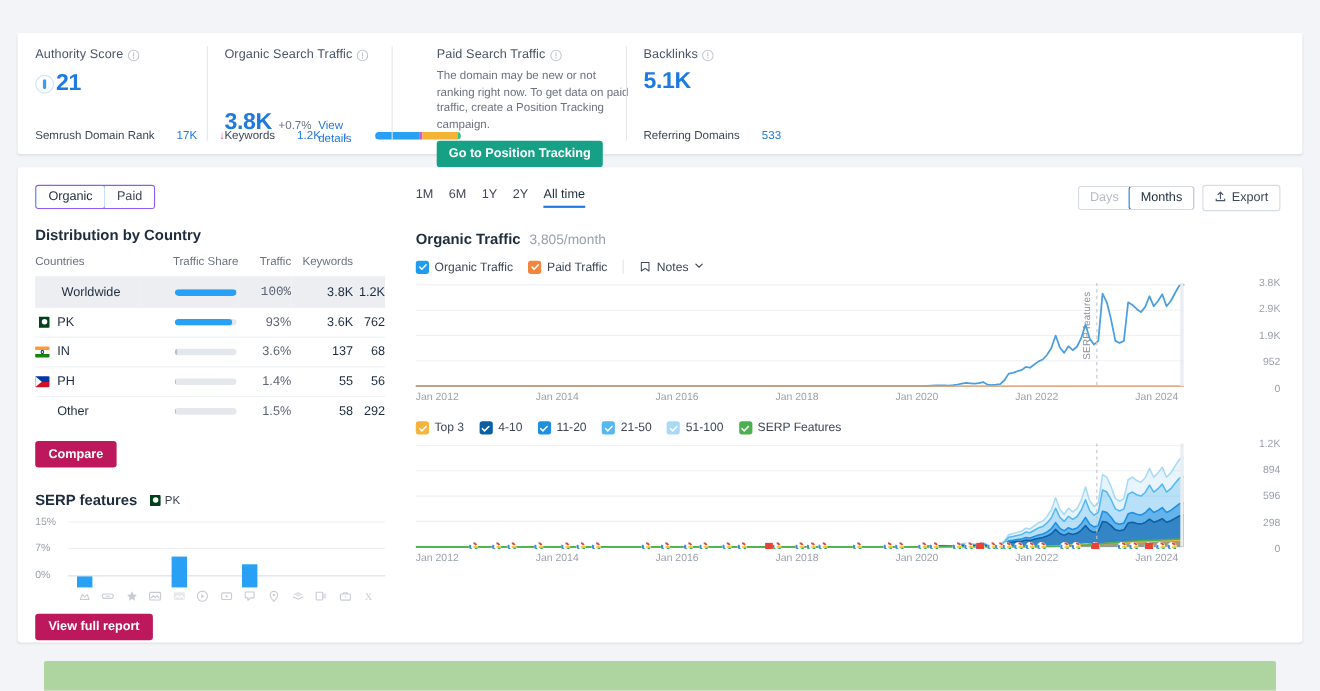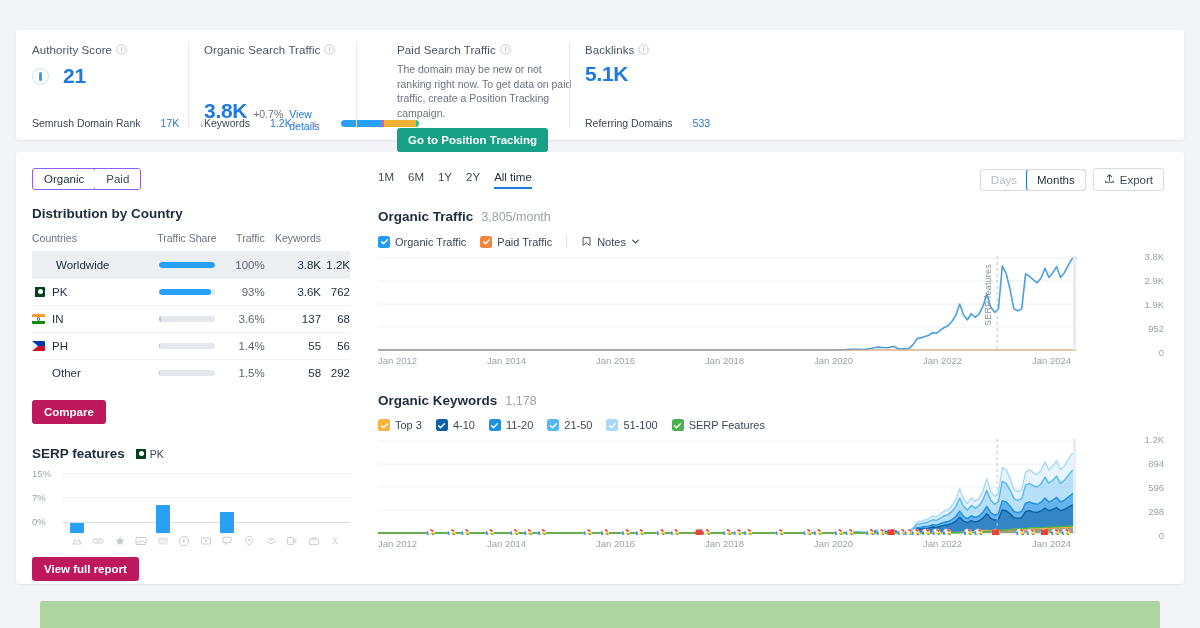--- a/index.html
+++ b/index.html
@@ -22,25 +22,25 @@
     content: ""; position: absolute; left: 0; top: 12px; bottom: 12px;
     width: 1px; background: #e5e7eb;
   }
   .c1 { width: 172px; }
   .c2 { width: 168px; }
   .c3 { width: 213px; padding-left: 41px; }
   .c4 { width: 300px; }
 
   .cell-title {
     font-size: 11.5px; color: #4a5568; font-weight: 400;
-    display: flex; align-items: flex-start; gap: 4px; letter-spacing: .1px;
+    display: flex; align-items: flex-end; gap: 4px; letter-spacing: .1px;
   }
   .info-ico { display: inline-block; width: 11px; height: 11px; opacity: .62; }
   .big-num { font-size: 21px; font-weight: 700; color: #1f7ae0; letter-spacing: -.3px; }
-  .as-row { display: flex; align-items: center; gap: 14px; margin-top: 8px; }
+  .as-row { display: flex; align-items: center; gap: 2px; margin-top: 8px; }
   .gauge {
     width: 17px; height: 17px; border-radius: 50%;
     border: 1.5px solid #cfe2f6; display: flex; align-items: center; justify-content: center;
   }
   .gauge i { display: block; width: 3px; height: 9px; background: #3b9cf0; border-radius: 2px; }
   .ost-row { display: flex; align-items: baseline; gap: 6px; margin-top: 6px; }
   .delta-up { font-size: 10.5px; color: #6b7280; }
   .view-details { font-size: 10.5px; color: #1f7ae0; cursor: pointer; margin-top: 46px; }
   .paid-desc { font-size: 10.5px; color: #6b7280; line-height: 14.5px; margin-top: 6px; width: 180px; }
   .green-btn {
@@ -276,21 +276,21 @@
                   <span>Worldwide</span>
                 </div>
               </td>
               <td style="width: 90px;">
                 <div class="share-wrap">
                   <div class="share-bg">
                     <div class="share-fg" style="width: 100%;"></div>
                   </div>
                 </div>
               </td>
-              <td style="color: rgb(92, 101, 115); width: 48px;">100%</td>
+              <td style="color: rgb(92, 101, 115); width: 48px; font-family: Liberation Mono, monospace;">100%</td>
               <td>3.8K</td>
               <td>1.2K</td>
             </tr>
             <tr>
               <td>
                 <div class="cname">
                   <span class="flag" style="background: linear-gradient(90deg, rgb(255, 255, 255) 0px, rgb(255, 255, 255) 24%, rgb(1, 65, 28) 24%, rgb(1, 65, 28) 100%);">
                     <span style="position: absolute; left: 6px; top: 2px; width: 5px; height: 5px; border-radius: 50%; box-shadow: rgb(1, 65, 28) 1.3px 0px 0px 0px; background: rgb(255, 255, 255);"></span>
                   </span>
                   <span>PK</span>
@@ -593,24 +593,20 @@
       <div class="xaxis" id="traffic-xaxis">
           <span style="left: 0px;">Jan 2012</span>
           <span style="left: 109px;">Jan 2014</span>
           <span style="left: 218px;">Jan 2016</span>
           <span style="left: 327px;">Jan 2018</span>
           <span style="left: 436px;">Jan 2020</span>
           <span style="left: 545px;">Jan 2022</span>
           <span style="left: 654px;">Jan 2024</span>
         </div>
 
-      <div class="chtitle" style="margin-top:22px">
-        <b>Organic Keywords</b>
-        <span>1,178</span>
-      </div>
       <div class="legend" id="kw-legend">
           <div class="lg">
             <span class="cbx" style="background: rgb(247, 179, 60);">
               <svg width="9" height="9" viewBox="0 0 9 9">
                 <path d="M1.6 4.7l1.9 2 3.9-4" fill="none" stroke="#fff" stroke-width="1.4" stroke-linecap="round" stroke-linejoin="round"></path>
               </svg>
             </span>
             <span>Top 3</span>
           </div>
           <div class="lg">

